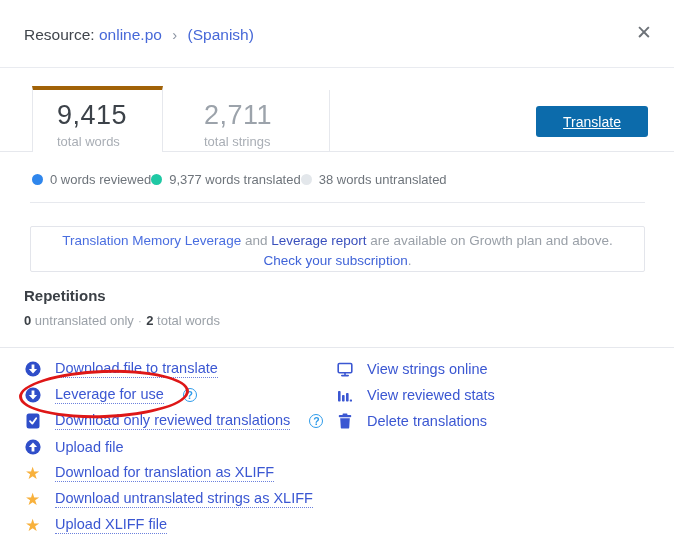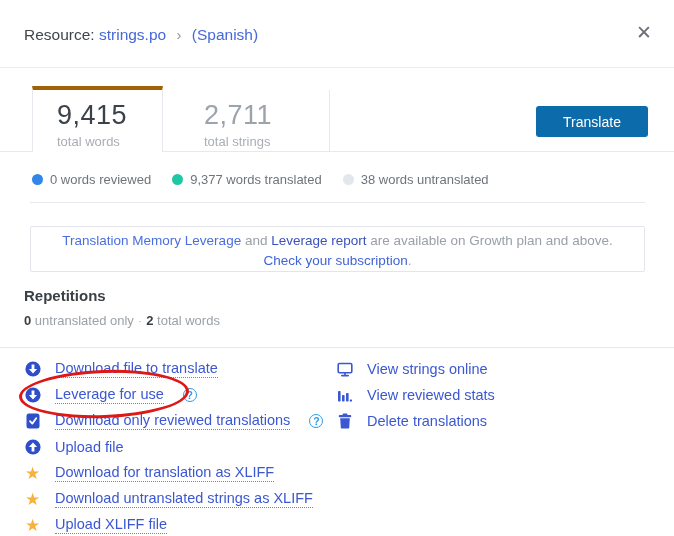--- a/index.html
+++ b/index.html
@@ -16,23 +16,23 @@
   
   .tabstrip-line{position:absolute;top:151px;left:0;right:0;height:1px;background:#e6e8ed;}
   .tab{position:absolute;box-sizing:border-box;background:#fff;cursor:pointer;}
   .tab-active{left:32px;top:86px;width:131px;height:66px;border:1px solid #e6e8ed;border-bottom:none;border-top:4px solid #a16207;z-index:2;}
   .tab-inactive{left:180px;top:90px;width:150px;height:61px;border-right:1px solid #e6e8ed;z-index:2;}
   .tab .num{display:block;margin:10px 0 3px 24px;font-size:27px;letter-spacing:.5px;}
   .tab-active .num{color:#3c4249;}
   .tab-inactive .num{color:#9ca3ab;}
   .tab .sub{display:block;margin-left:24px;font-size:13px;color:#a9aeb5;}
   
-  .translate-btn{position:absolute;right:26px;top:106px;width:112px;height:31px;background:#0c6bab;border:none;border-radius:3px;color:#fff;font-size:14px;font-family:inherit;cursor:pointer;}
-  
-  .legend{position:absolute;left:32px;top:172px;display:flex;gap:21px;align-items:center;}
+  .translate-btn{position:absolute;right:26px;top:106px;width:112px;height:31px;background:#0c6bab;border:none;border-radius:3px;color:#fff;font-size:14px;font-family:inherit;cursor:pointer;text-decoration:underline;}
+  
+  .legend{position:absolute;left:32px;top:172px;display:flex;align-items:center;}
   .leg-item{display:flex;align-items:center;gap:7px;font-size:13px;color:#6e747b;}
   .dot{width:11px;height:11px;border-radius:50%;display:inline-block;}
   .dot-reviewed{background:#2f86ec;}
   .dot-translated{background:#1fc8a4;}
   .dot-untranslated{background:#e3e7eb;}
   
   .div2{position:absolute;top:202px;left:30px;right:29px;height:1px;background:#e7e9ee;}
   .div3{position:absolute;top:347px;left:0;right:0;height:1px;background:#e6e8ed;}
   
   .notice{position:absolute;top:226px;left:30px;right:29px;height:46px;box-sizing:border-box;border:1px solid #e3e5eb;border-radius:2px;
@@ -59,21 +59,21 @@
   .annot{position:absolute;left:19px;top:370px;width:164px;height:42px;border:3.5px solid #de1717;border-radius:50%;transform:rotate(-2deg);pointer-events:none;z-index:5;}
 </style>
 </head>
 <body>
 
 <div class="modal">
 
   <div class="hdr">
     <div class="hdr-title">
       <span>Resource:</span>
-      <span class="lnk">strings.po</span>
+      <span class="lnk">online.po</span>
       <span class="chev">›</span>
       <span class="lnk">(Spanish)</span>
     </div>
     <div class="close-btn">✕</div>
   </div>
 
   <div class="tabstrip-line"></div>
   <div class="tab tab-active">
     <span class="num">9,415</span>
     <span class="sub">total words</span>

